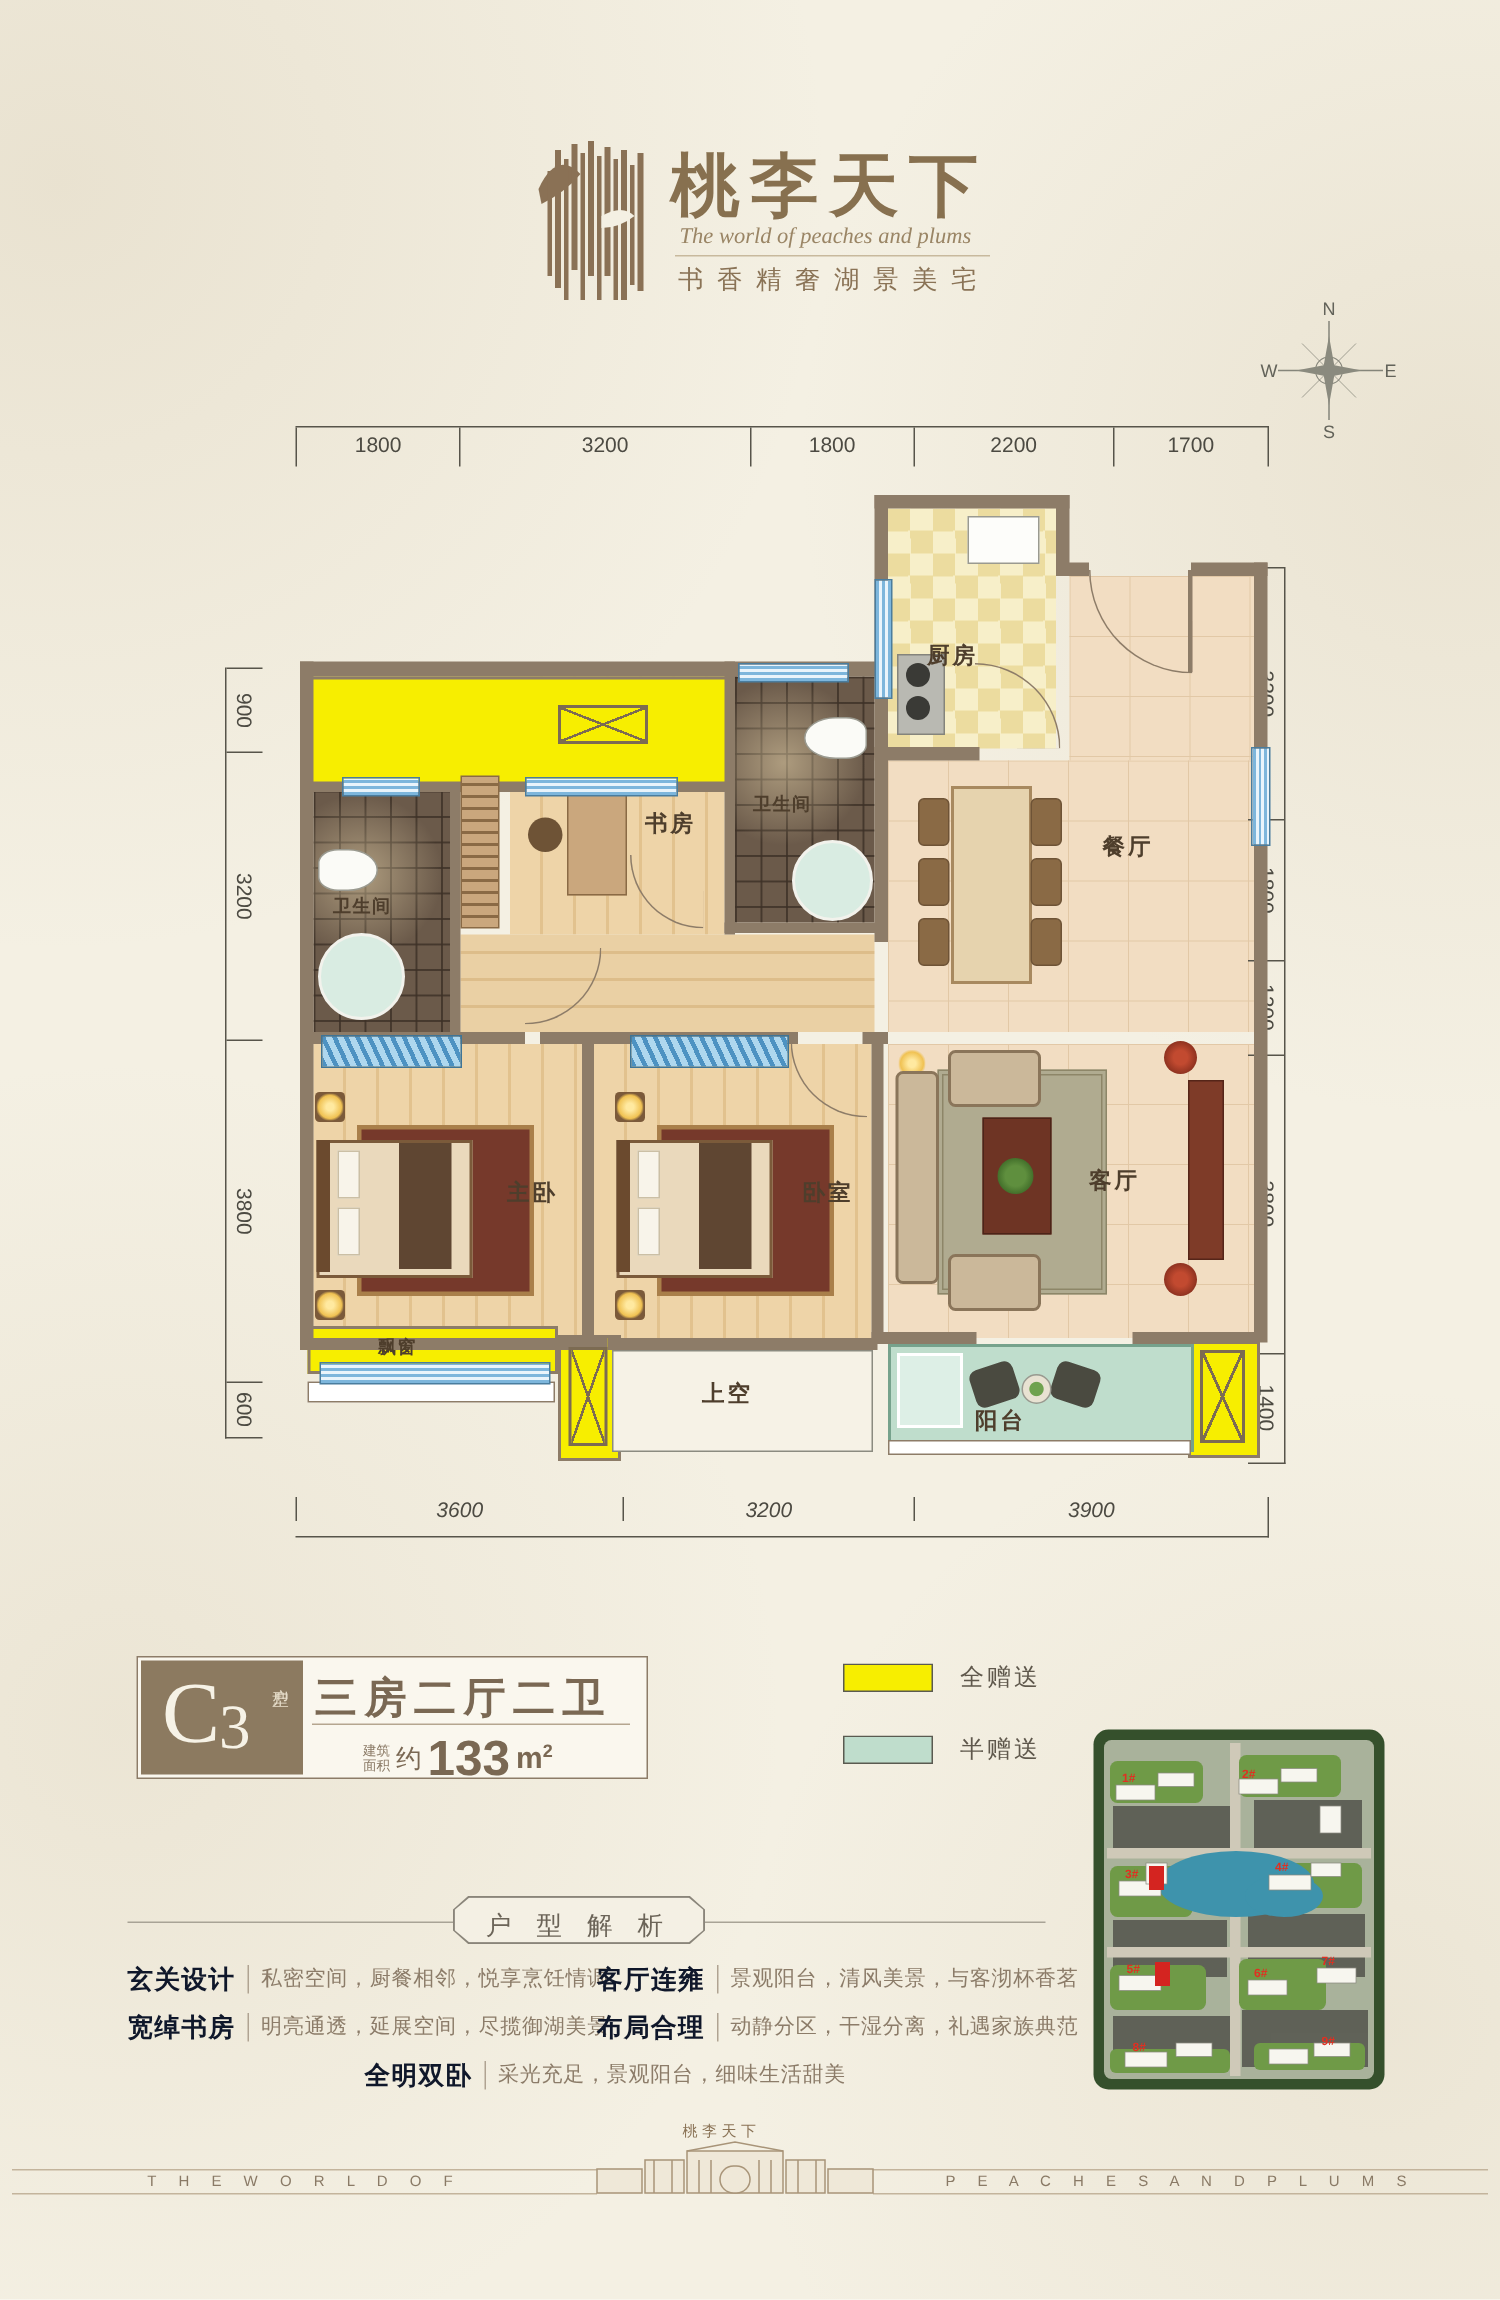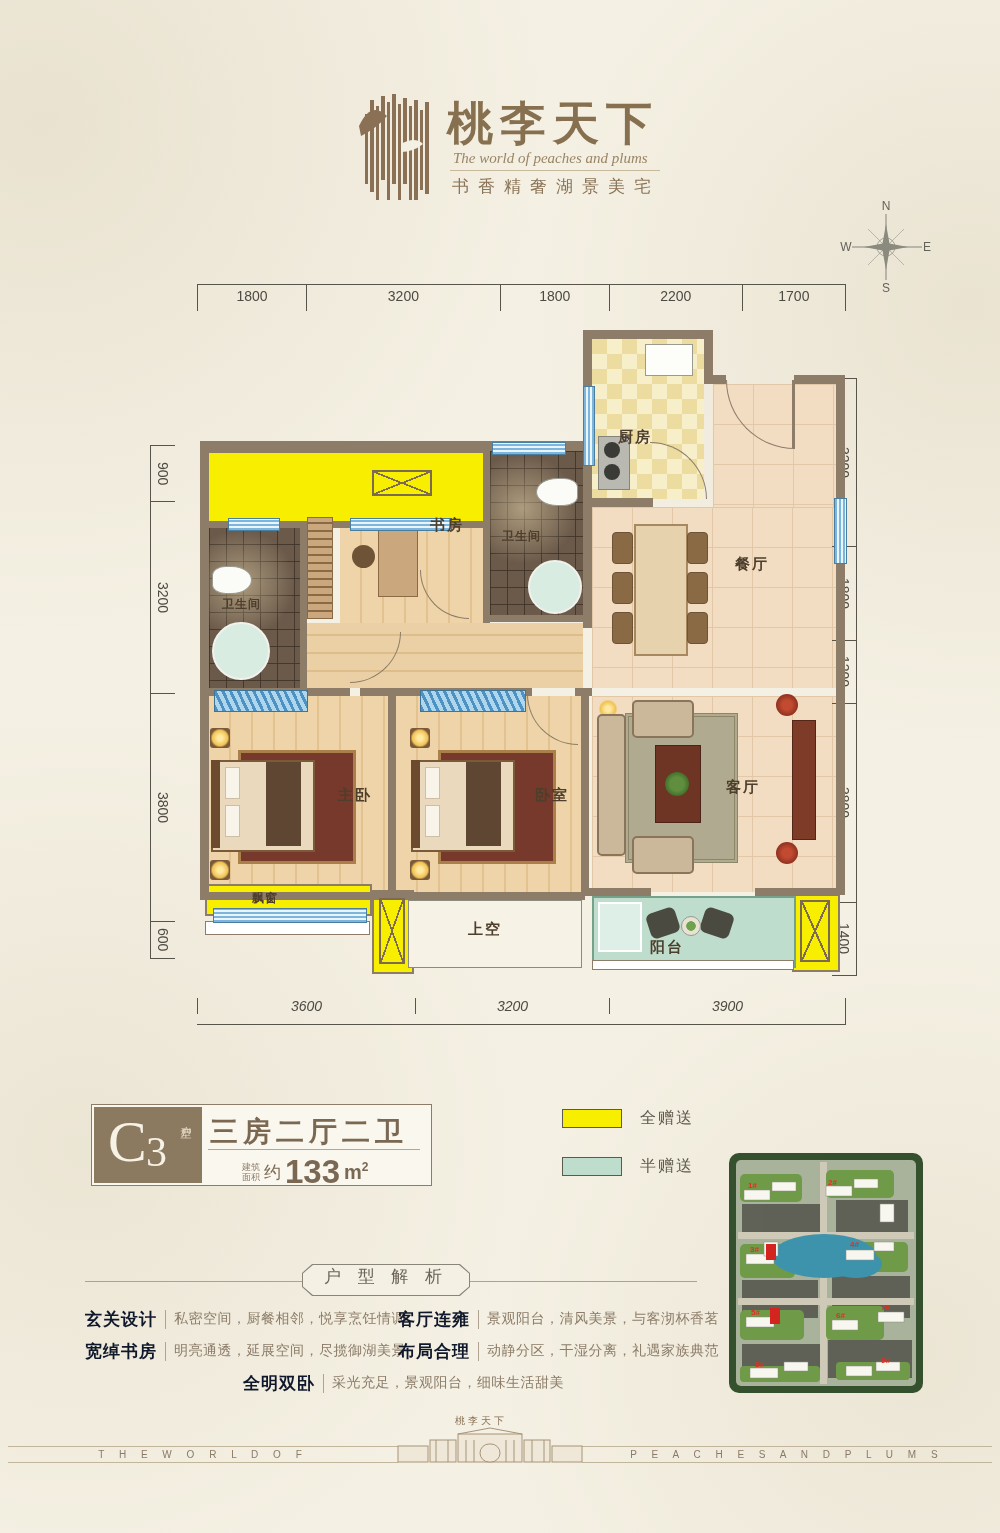--- a/index.html
+++ b/index.html
@@ -301,21 +301,21 @@
   <div class="furn lamp" style="left:599px;top:700px;width:18px;height:18px;"></div>
   <div class="furn lamp" style="left:599px;top:838px;width:18px;height:18px;"></div>
 
   <div class="furn" style="left:598px;top:902px;width:40px;height:46px;background:#ddefe6;border:2px solid #fff;z-index:3;"></div>
   <div class="furn" style="left:648px;top:910px;width:30px;height:26px;background:#4a4a40;border-radius:6px;transform:rotate(-18deg);z-index:3;"></div>
   <div class="furn" style="left:702px;top:910px;width:30px;height:26px;background:#4a4a40;border-radius:6px;transform:rotate(18deg);z-index:3;"></div>
   <div class="furn" style="left:681px;top:916px;width:18px;height:18px;border-radius:50%;background:radial-gradient(circle,#6fa24f 35%,#e8e2d2 40% 100%);border:1px solid #9a9a90;z-index:3;"></div>
 
   <div class="roomlabel" style="left:618px;top:428px;">厨房</div>
   <div class="roomlabel" style="left:735px;top:555px;">餐厅</div>
-  <div class="roomlabel" style="left:430px;top:516px;">书房</div>
+  <div class="roomlabel" style="left:430px;top:540px;">书房</div>
   <div class="roomlabel sm" style="left:222px;top:596px;">卫生间</div>
   <div class="roomlabel sm" style="left:502px;top:528px;">卫生间</div>
   <div class="roomlabel" style="left:338px;top:786px;">主卧</div>
   <div class="roomlabel" style="left:535px;top:786px;">卧室</div>
   <div class="roomlabel" style="left:726px;top:778px;">客厅</div>
   <div class="roomlabel" style="left:650px;top:938px;">阳台</div>
   <div class="roomlabel sm" style="left:252px;top:890px;">飘窗</div>
   <div class="roomlabel" style="left:468px;top:920px;">上空</div>
 
   <div class="abs c3-outer" style="left:91px;top:1104px;width:339px;height:80px;z-index:6;">
@@ -410,21 +410,21 @@
       <text x="23" y="163">5#</text>
       <text x="108" y="166">6#</text>
       <text x="153" y="158">7#</text>
       <text x="27" y="215">8#</text>
       <text x="153" y="211">9#</text>
     </g>
   </svg>
 
   <div class="section-line" style="left:85px;top:1281px;width:612px;"></div>
   <div class="abs oct" style="left:302px;top:1264px;width:168px;height:32px;background:#8a857a;z-index:2;">
-    <div class="oct" style="position:absolute;inset:1px;background:#f4f0e4;display:flex;align-items:flex-start;justify-content:center;">
+    <div class="oct" style="position:absolute;inset:1px;background:#f4f0e4;display:flex;align-items:flex-end;justify-content:center;">
       <span style="font-size:17px;letter-spacing:6px;color:#6b6458;">户 型 解 析</span>
     </div>
   </div>
 
   <div class="abs" style="left:85px;top:1308px;display:flex;z-index:2;">
     <span class="an-label">玄关设计</span>
     <span class="an-sep"></span>
     <span class="an-text" style="padding-top:2px;">私密空间，厨餐相邻，悦享烹饪情调</span>
   </div>
   <div class="abs" style="left:398px;top:1308px;display:flex;z-index:2;">

